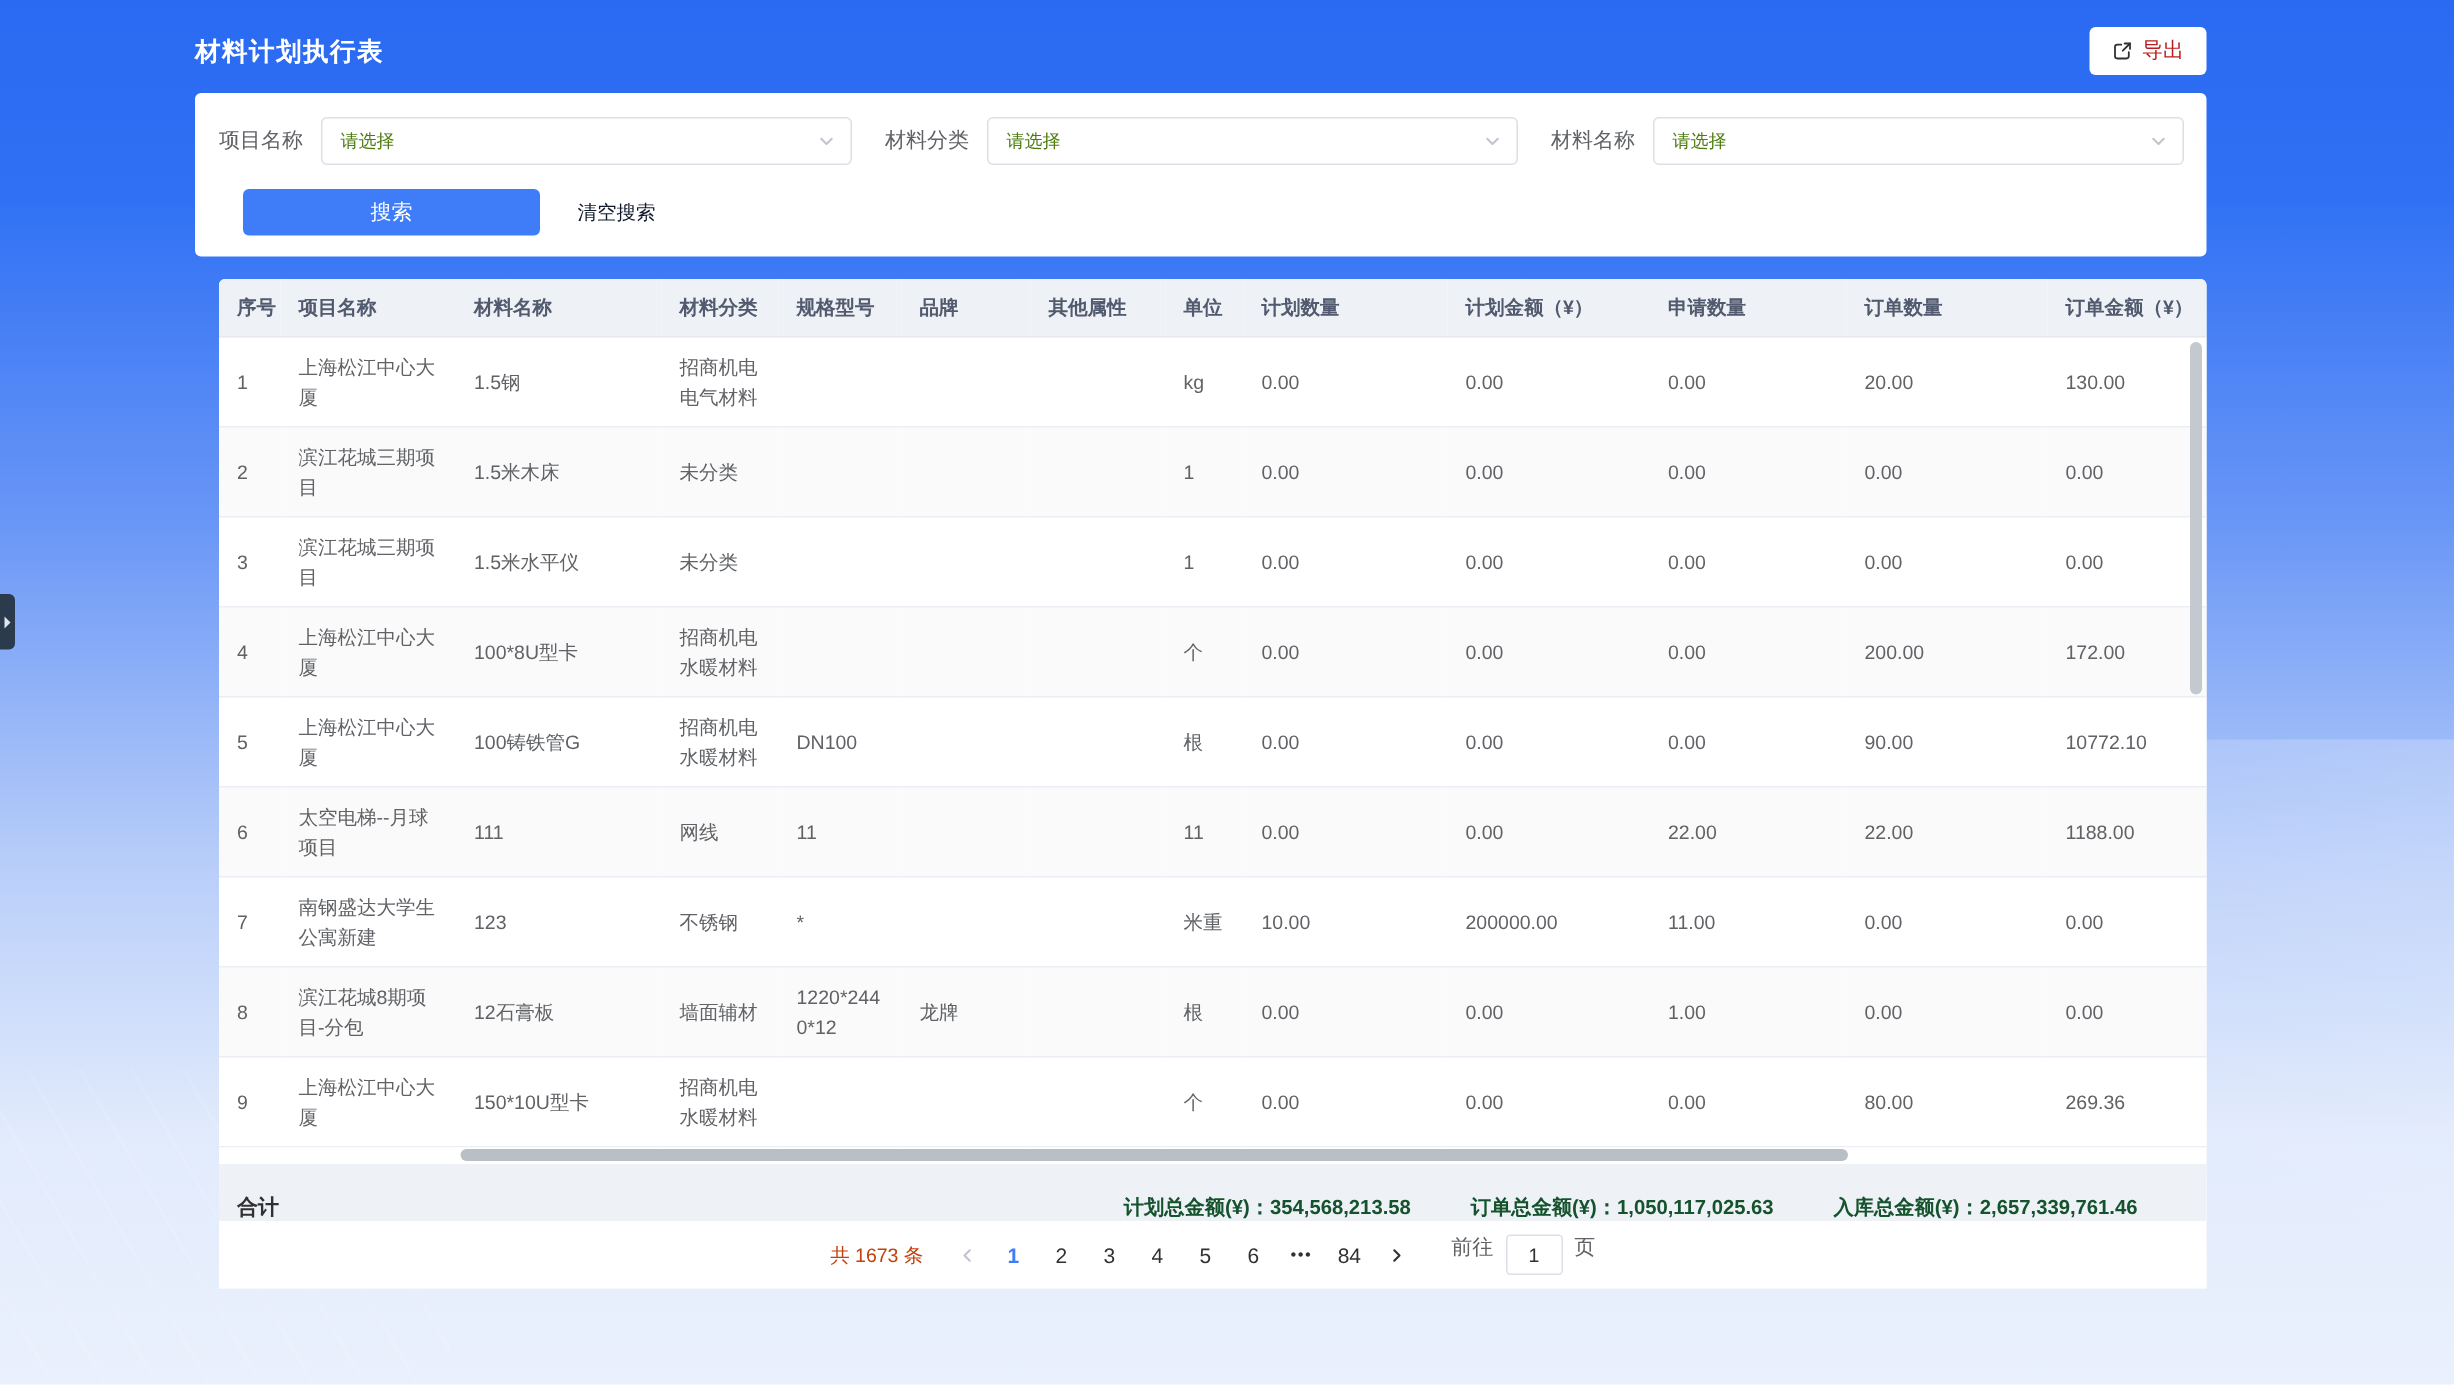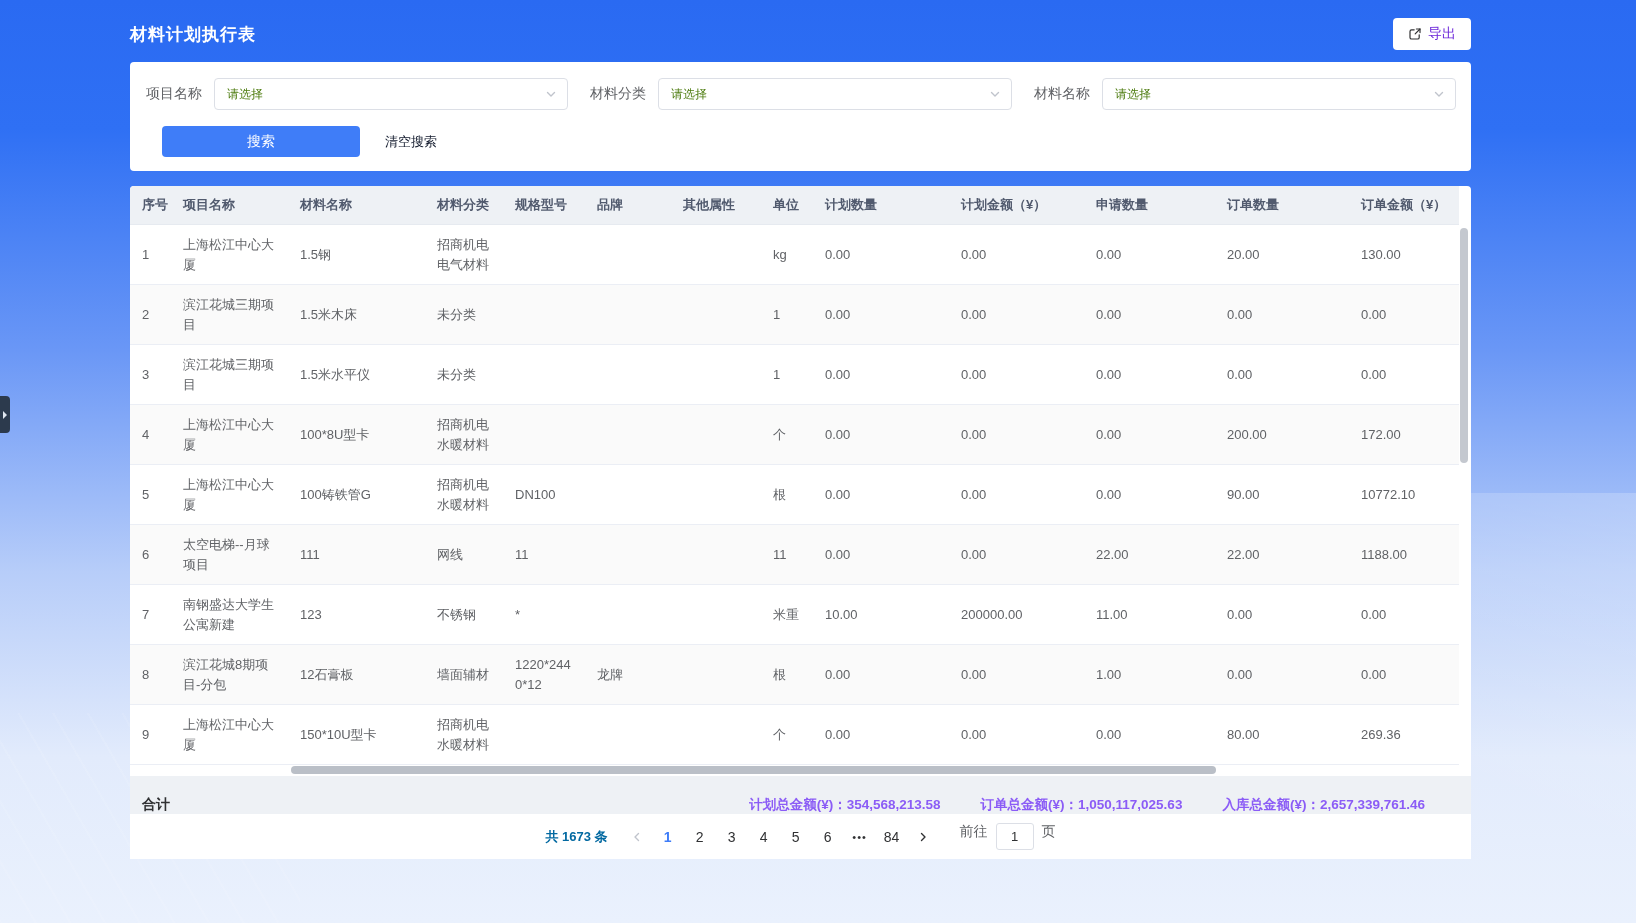--- a/index.html
+++ b/index.html
@@ -16,58 +16,58 @@
 
   .drawer-handle { position:absolute; left:0; top:396px; width:10px; height:37px;
     background:#2c3a4d; border-radius:0 4px 4px 0; cursor:pointer; display:flex; align-items:center; justify-content:center; }
   .drawer-handle::after { content:""; width:0; height:0; border-top:4px solid transparent; border-bottom:4px solid transparent; border-left:4px solid #dfe6ef; }
 
   .page { position:absolute; left:130px; top:0; width:1341px; }
 
   .page-header { display:flex; justify-content:space-between; align-items:center; padding:18px 0 12px; }
   .page-title { color:#ffffff; font-size:17px; font-weight:bold; letter-spacing:1px; }
   .export-btn { background:#ffffff; border:none; border-radius:4px; height:32px; padding:12px 15px;
-    display:flex; align-items:center; gap:6px; font-size:14px; color:#6d28d9; cursor:pointer; }
+    display:flex; align-items:center; gap:6px; font-size:14px; color:#b91c1c; cursor:pointer; }
 
   .filter-card { background:#ffffff; border-radius:4px; padding:16px 16px 14px; }
   .filter-row { display:flex; align-items:center; }
   .filter-field { display:flex; align-items:center; margin-right:22px; }
   .filter-field:last-child { margin-right:0; }
   .flabel { font-size:14px; color:#606266; margin-right:12px; white-space:nowrap; }
   .select { width:354px; height:32px; border:1px solid #dcdfe6; border-radius:4px; background:#fff;
     display:flex; align-items:center; justify-content:space-between; padding:0 10px 0 12px; cursor:pointer; }
   .select .ph { color:#4d7c0f; font-size:12px; }
   .actions-row { margin-top:16px; display:flex; align-items:center;padding-left:16px; }
   .search-btn { width:198px; height:31px; background:#3f7df8; color:#fff; border:none; border-radius:4px;
     font-size:14px; cursor:pointer; }
   .clear-link { margin-left:25px; color:#0f172a; font-size:13px; text-decoration:none; cursor:pointer; }
 
-  .table-card { margin-top:15px; background:#ffffff; border-radius:4px 4px 0 0; position:relative; overflow:hidden; }
+  .table-card { margin-top:15px; background:#ffffff; border-radius:4px 4px 0 0; position:relative; overflow:hidden;margin-left:16px; }
 
   table { border-collapse:collapse; table-layout:fixed; width:1329px; font-size:13px; color:#606266; }
   thead th { background:#eef1f5; color:#515a6e; font-weight:bold; text-align:left;
     padding:10px 12px; white-space:nowrap; border-bottom:1px solid #e6eaf0; font-size:13px; }
   tbody td { padding:9px 12px; border-bottom:1px solid #ebeef5; line-height:20px; height:60px;
     word-break:break-all; vertical-align:middle; background:#fff; }
   tbody tr:nth-child(even) td { background:#fafafa; }
 
   .v-scrollbar { position:absolute; right:3px; top:42px; width:8px; height:235px;
     background:#c4c8cf; border-radius:4px; cursor:pointer; z-index:5; }
   .h-scrollbar { height:11px; position:relative; background:#fff; }
   .h-scrollbar .thumb { position:absolute; left:161px; top:1px; width:925px; height:8px;
     background:#babfc7; border-radius:4px; cursor:pointer; }
 
   .summary-row { background:#eef1f5; display:flex; align-items:flex-end; height:38px;
     padding:0 46px 0 12px; font-size:14px; color:#303133; }
   .summary-label { font-weight:bold; }
   .summary-items { margin-left:auto; display:flex; gap:40px; }
-  .summary-item { font-weight:bold; color:#8b5cf6; white-space:nowrap; font-size:13.5px; }
+  .summary-item { font-weight:bold; color:#14532d; white-space:nowrap; font-size:13.5px; }
 
   .pagination { height:45px; display:flex; align-items:center; justify-content:center; background:#fff; }
-  .total-text { color:#0369a1; font-size:13px; margin-right:14px;font-weight:bold; }
+  .total-text { color:#c2410c; font-size:13px; margin-right:14px; }
   .pg-btn { background:none; border:none; cursor:pointer; min-width:30px; height:30px;
     display:inline-flex; align-items:center; justify-content:center; }
   .pg-btn.disabled { cursor:default; }
   .page-list { display:inline-flex; }
   .page-num { background:none; border:none; min-width:32px; height:30px; text-align:center;
     font-size:14px; color:#303133; cursor:pointer; font-family:inherit; }
   .page-num.active { color:#3f7df8; font-weight:bold; }
   .ellipsis { min-width:32px; text-align:center; color:#303133; font-size:11px; letter-spacing:1px; }
   .goto { display:flex; align-items:flex-start; gap:8px; color:#606266; font-size:14px; margin-left:22px; }
   .goto input { width:38px; height:27px; border:1px solid #dcdfe6; border-radius:3px; text-align:center;

